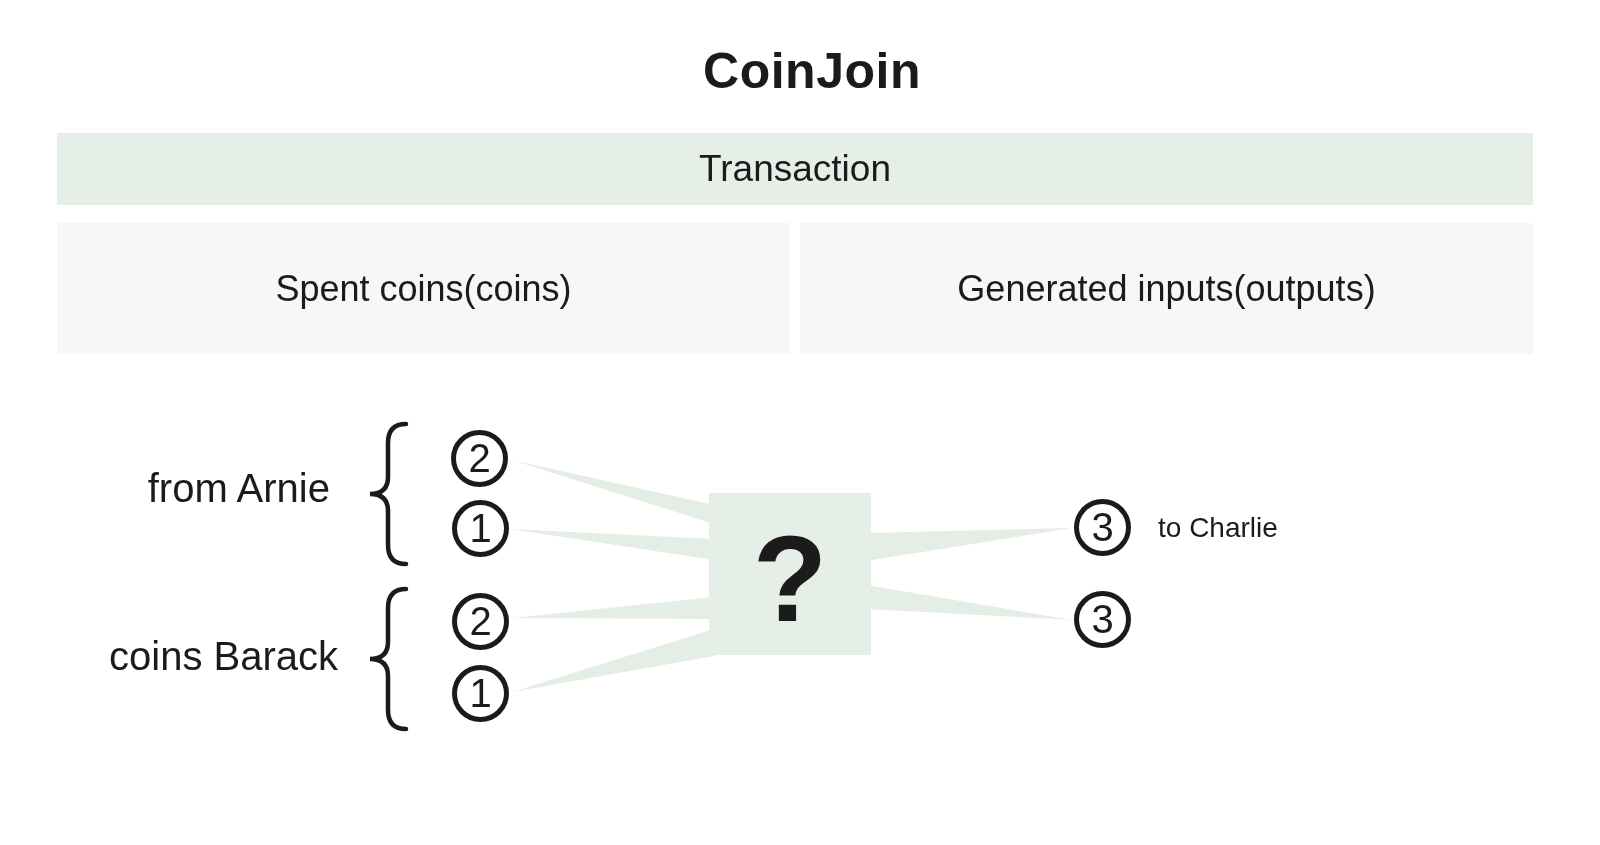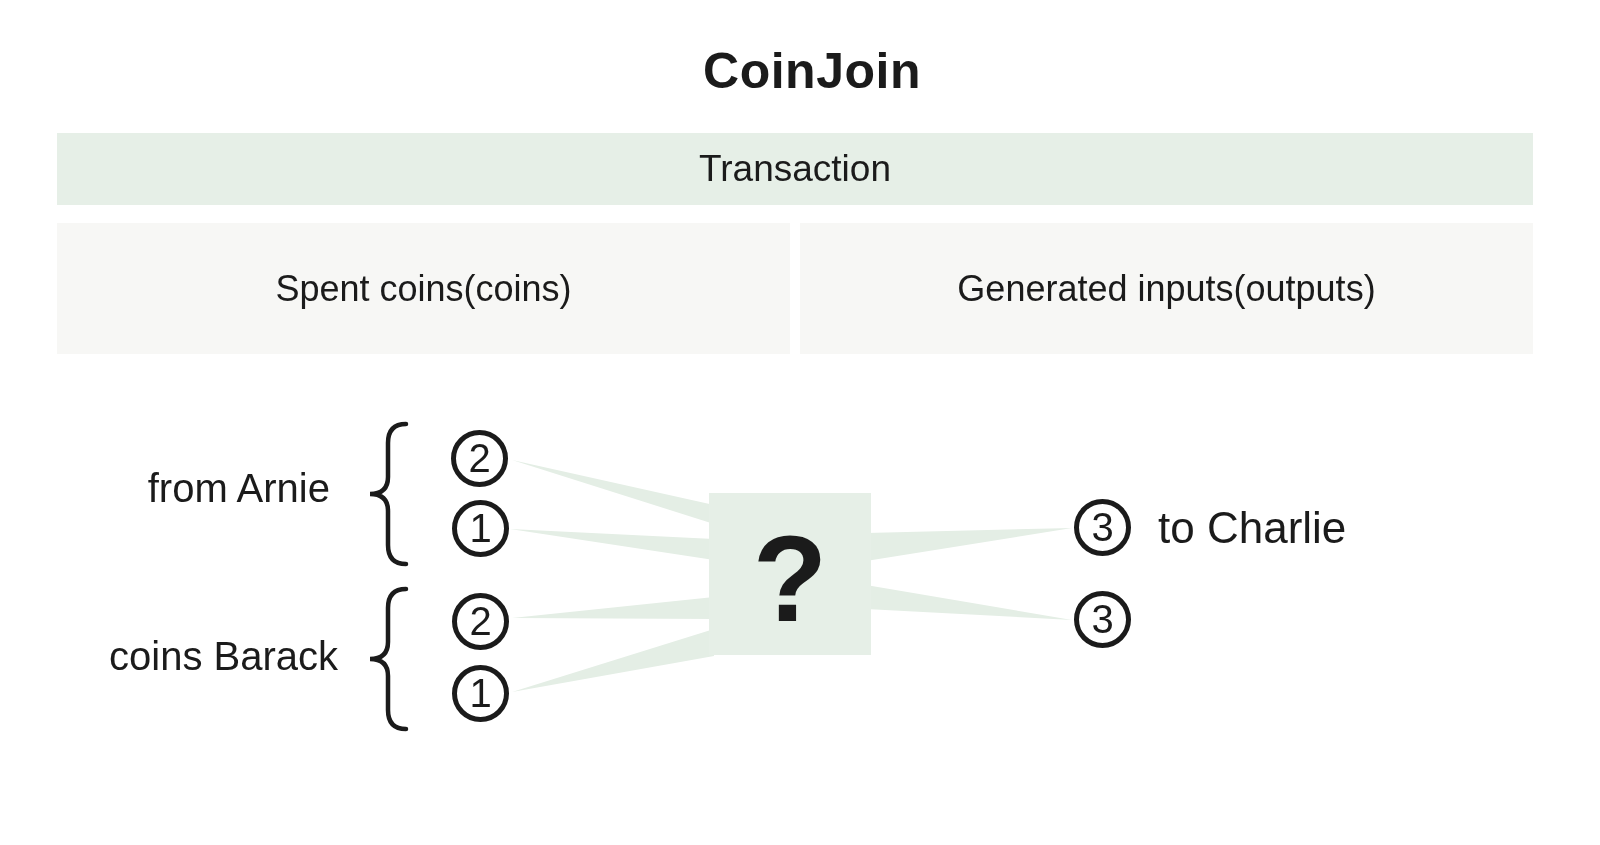--- a/index.html
+++ b/index.html
@@ -55,21 +55,21 @@
   }
   .wedges polygon { fill: var(--c-wedge); }
   .group-label {
     position: absolute;
     font-size: 40px; line-height: 52px;
     text-align: right; z-index: 2;
     white-space: nowrap;
   }
   .out-label {
     position: absolute;
-    font-size: 44px; line-height: 52px;
+    font-size: 28px; line-height: 52px;
     z-index: 2; white-space: nowrap;
   }
   .brace {
     position: absolute; z-index: 2;
   }
   .brace path {
     fill: none;
     stroke: var(--c-ink);
     stroke-width: 4.5;
     stroke-linecap: round;

